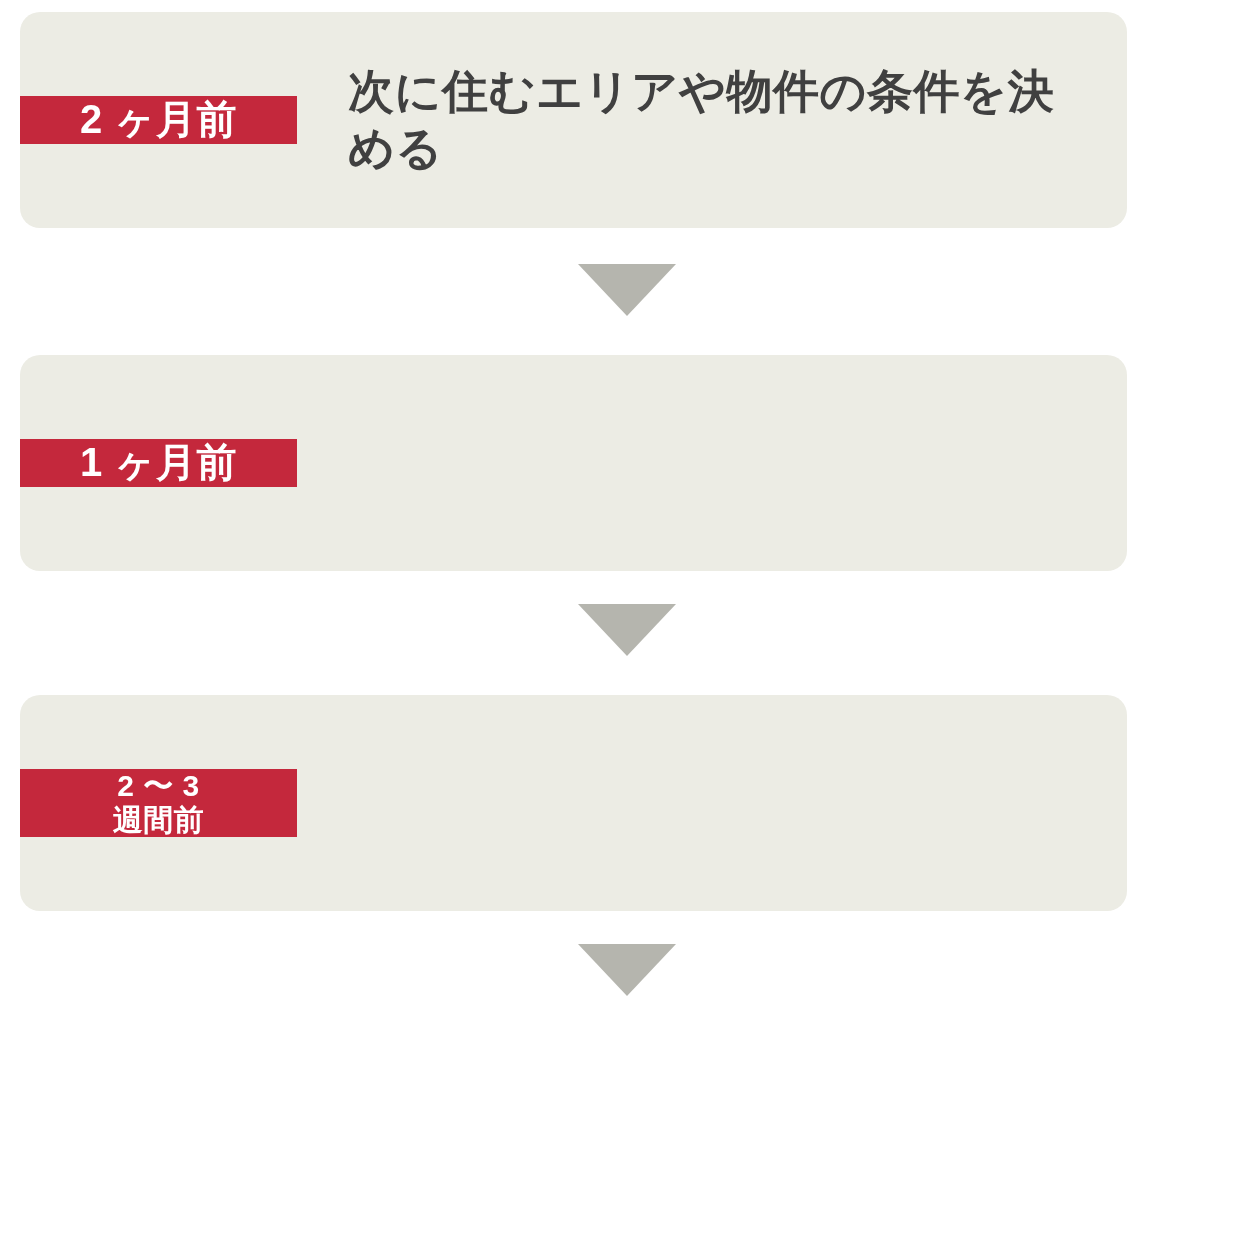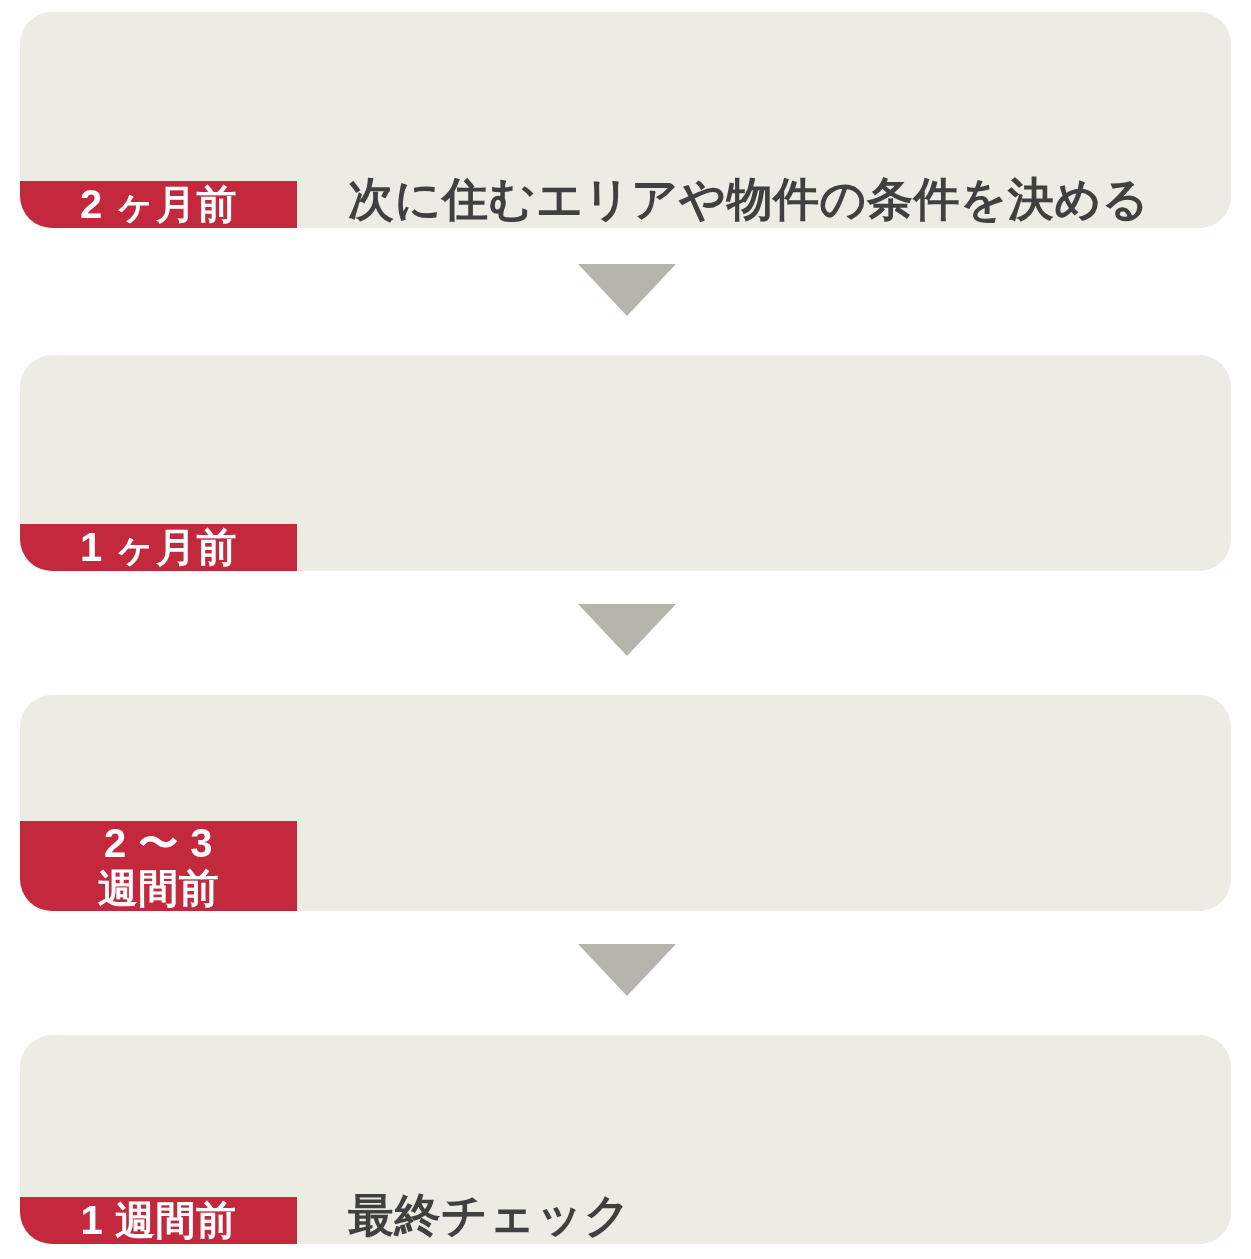--- a/index.html
+++ b/index.html
@@ -19,24 +19,24 @@
     position: relative;
     width: 1251px;
     height: 1259px;
     box-sizing: border-box;
   }
 
   
   .step-row {
     position: absolute;
     left: 20px;
-    width: 1211px;
+    width: 1107px;
     display: flex;
-    align-items: flex-end;
-    border-radius: 32px;
+    align-items: center;
+    border-radius: 20px;
     overflow: hidden;
     background: #ecece4;
   }
 
   .step-row.row-1 { top: 12px;   height: 216px; }
   .step-row.row-2 { top: 355px;  height: 216px; gap: 14px; }
   .step-row.row-3 { top: 695px;  height: 216px; }
   .step-row.row-4 { top: 1035px; height: 209px; }
 
   
@@ -57,21 +57,21 @@
     -webkit-font-smoothing: antialiased;
   }
 
   .time-label .line {
     display: block;
     white-space: nowrap;
   }
 
   
   .time-label.two-line {
-    font-size: 40px;
+    font-size: 30px;
     line-height: 1.12;
   }
 
   
   .step-desc {
     flex: 1 1 auto;
     background: #ecece4;
     display: flex;
     align-items: center;
     padding-left: 51px;
@@ -144,22 +144,14 @@
       <span class="line">週間前</span>
     </div>
   </div>
 
   <div class="connector conn-3">
     <svg viewBox="0 0 98 52" xmlns="http://www.w3.org/2000/svg">
       <polygon points="0,0 98,0 49,52" fill="#B5B5AE"></polygon>
     </svg>
   </div>
 
-  <div class="step-row row-4">
-    <div class="time-label">
-      <span class="line">1 週間前</span>
-    </div>
-    <div class="step-desc">
-      <span class="desc-text">最終チェック</span>
-    </div>
-  </div>
 
 </div>
 
 </body></html>

